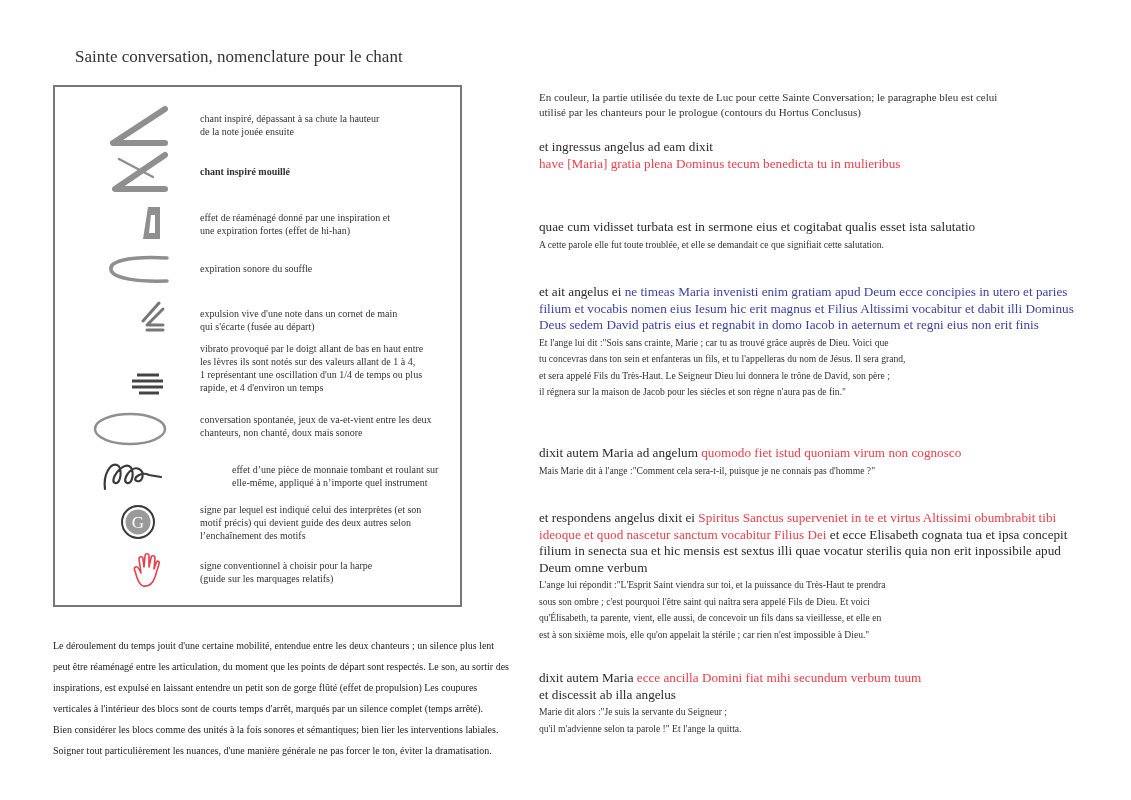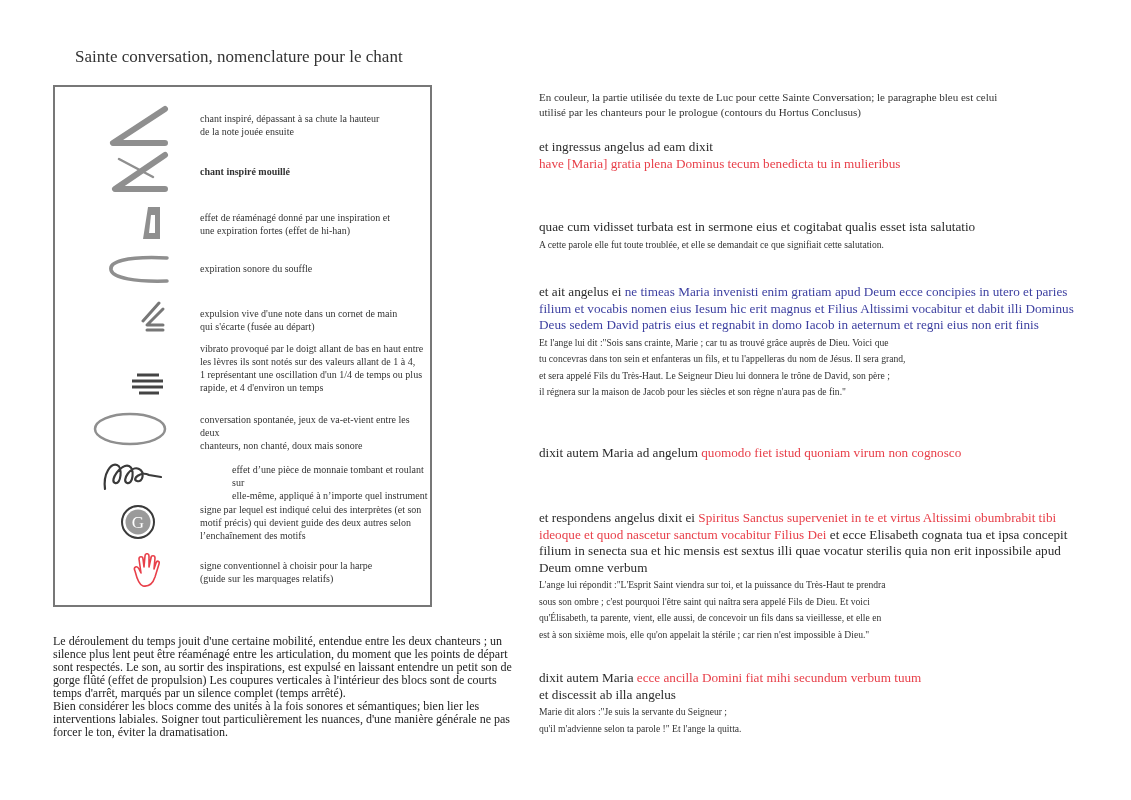--- a/index.html
+++ b/index.html
@@ -1,22 +1,22 @@
 <!DOCTYPE html>
 <html><head>
 <meta charset="utf-8">
 <style>
   html, body { margin:0; padding:0; background:#ffffff; }
   body { width:1131px; height:800px; position:relative; overflow:hidden; font-family:"DejaVu Serif", serif; color:#2b2b2b; }
   .title { position:absolute; left:75px; top:47px; font-size:17px; color:#333; font-family:"Liberation Serif", serif; }
-  .legend-box { position:absolute; left:53px; top:85px; width:379px; height:522px; border:2px solid #777; box-sizing:border-box; }
+  .legend-box { position:absolute; left:53px; top:85px; width:409px; height:522px; border:2px solid #777; box-sizing:border-box; }
   .entry { position:absolute; left:0; width:100%; }
   .glyph { position:absolute; }
   .desc { position:absolute; left:145px; font-family:"Liberation Serif", serif; font-size:10px; line-height:13px; color:#333; white-space:pre-line; }
-  .notes { position:absolute; left:53px; top:635px; width:460px; font-family:"Liberation Serif", serif; font-size:12px; line-height:13px; color:#222; }
+  .notes { position:absolute; left:53px; top:635px; width:460px; font-family:"Liberation Serif", serif; font-size:10px; line-height:21px; color:#222; }
   .notes p { margin:0; }
   .right { position:absolute; left:539px; width:540px; font-family:"Liberation Serif", serif; }
   .intro { font-size:11px; line-height:15px; color:#333; top:90px; }
   .verse { position:absolute; left:539px; width:545px; font-family:"Liberation Serif", serif; }
   .latin { font-size:13.2px; line-height:16.5px; color:#2b2b2b; }
   .latin .red { color:#e8404a; }
   .latin .blue { color:#3c3fa0; }
   .fr { font-size:9.6px; line-height:16.5px; color:#333; white-space:pre-line; margin-top:1px; }
 </style>
 </head>
@@ -134,20 +134,21 @@
     </div>
     <div class="verse" style="top: 284px;">
       <div class="latin"><span>et ait angelus ei </span><span class="blue">ne timeas Maria invenisti enim gratiam apud Deum ecce concipies in utero et paries filium et vocabis nomen eius Iesum hic erit magnus et Filius Altissimi vocabitur et dabit illi Dominus Deus sedem David patris eius et regnabit in domo Iacob in aeternum et regni eius non erit finis</span></div>
       <div class="fr">Et l'ange lui dit :"Sois sans crainte, Marie ; car tu as trouvé grâce auprès de Dieu. Voici que
 tu concevras dans ton sein et enfanteras un fils, et tu l'appelleras du nom de Jésus. Il sera grand,
 et sera appelé Fils du Très-Haut. Le Seigneur Dieu lui donnera le trône de David, son père ;
 il régnera sur la maison de Jacob pour les siècles et son règne n'aura pas de fin."</div>
     </div>
     <div class="verse" style="top: 445px;">
       <div class="latin"><span>dixit autem Maria ad angelum </span><span class="red">quomodo fiet istud quoniam virum non cognosco</span></div>
+      <div class="fr">Mais Marie dit à l'ange :"Comment cela sera-t-il, puisque je ne connais pas d'homme ?"</div>
     </div>
     <div class="verse" style="top: 510px;">
       <div class="latin"><span>et respondens angelus dixit ei </span><span class="red">Spiritus Sanctus superveniet in te et virtus Altissimi obumbrabit tibi ideoque et quod nascetur sanctum vocabitur Filius Dei</span><span> et ecce Elisabeth cognata tua et ipsa concepit filium in senecta sua et hic mensis est sextus illi quae vocatur sterilis quia non erit inpossibile apud Deum omne verbum</span></div>
       <div class="fr">L'ange lui répondit :"L'Esprit Saint viendra sur toi, et la puissance du Très-Haut te prendra
  sous son ombre ; c'est pourquoi l'être saint qui naîtra sera appelé Fils de Dieu. Et voici
 qu'Élisabeth, ta parente, vient, elle aussi, de concevoir un fils dans sa vieillesse, et elle en
 est à son sixième mois, elle qu'on appelait la stérile ; car rien n'est impossible à Dieu."</div>
     </div>
     <div class="verse" style="top: 670px;">
       <div class="latin"><span>dixit autem Maria </span><span class="red">ecce ancilla Domini fiat mihi secundum verbum tuum</span><br><span>et discessit ab illa angelus</span></div>

